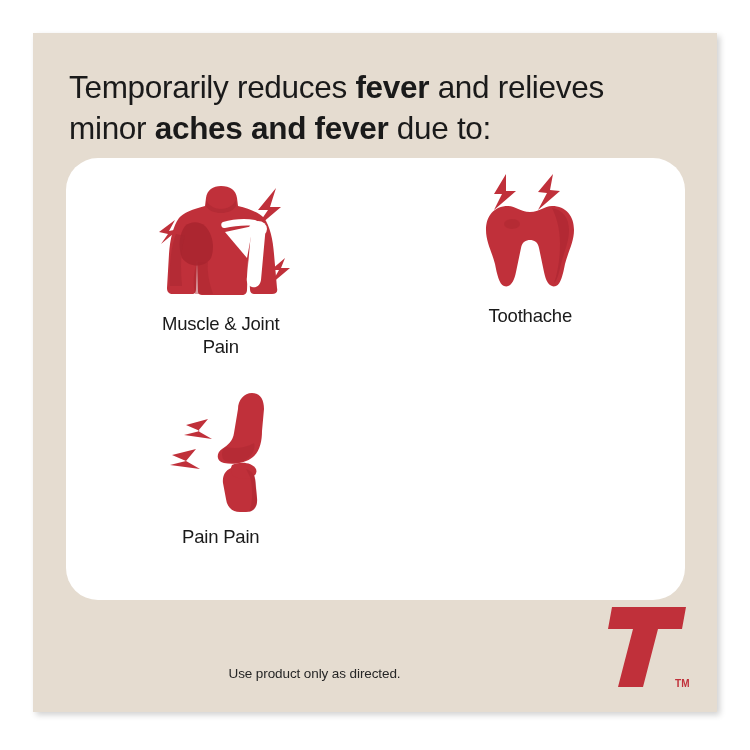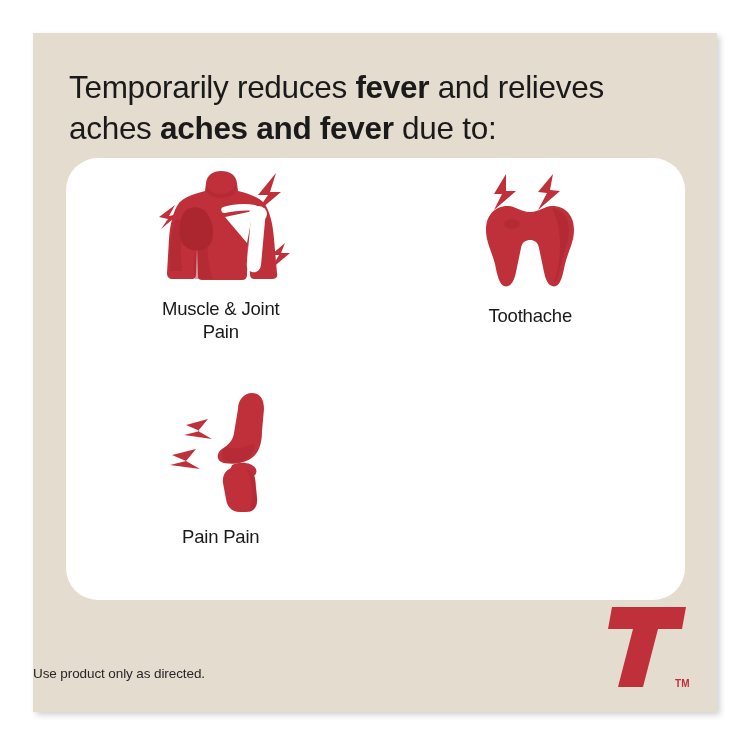--- a/index.html
+++ b/index.html
@@ -67,21 +67,21 @@
     height: 442px;
     display: grid;
     grid-template-columns: 1fr 1fr;
     grid-template-rows: 1fr 1fr;
   }
   .cell {
     display: flex;
     flex-direction: column;
     align-items: center;
     justify-content: flex-start;
-    padding-top: 7px;
+    padding-top: 22px;
     box-sizing: border-box;
   }
   .cell.row2 { padding-top: 14px; }
   .icon-wrap {
     height: 118px;
     display: flex;
     align-items: center;
     justify-content: center;
   }
   .cell-label {
@@ -94,20 +94,21 @@
     letter-spacing: -0.2px;
     white-space: pre-line;
   }
 
   
   #footnote {
     position: absolute;
     left: 0;
     top: 633px;
     width: 563px;
+    text-align: center;
     font-size: 13.5px;
     color: #262626;
     letter-spacing: -0.1px;
   }
 
   
   #logo {
     position: absolute;
     left: 569px;
     top: 568px;
@@ -126,21 +127,21 @@
 </style>
 </head>
 <body>
 
 <div id="root">
 
   <div id="panel">
 
     <div id="heading">
       <span>Temporarily reduces </span><b>fever</b><span> and relieves</span><br>
-      <span>aches </span><b>aches and fever</b><span> due to:</span>
+      <span>minor </span><b>aches and fever</b><span> due to:</span>
     </div>
 
     <div id="card">
       <div id="grid">
 
         <div class="cell">
           <div class="icon-wrap">
             <svg width="172" height="115" viewBox="0 0 172 115" aria-hidden="true">
 
               <path d="M24 50 L40 38 L34 49 L44 47 L26 62 L33 52 Z" fill="#c0303a"></path>

